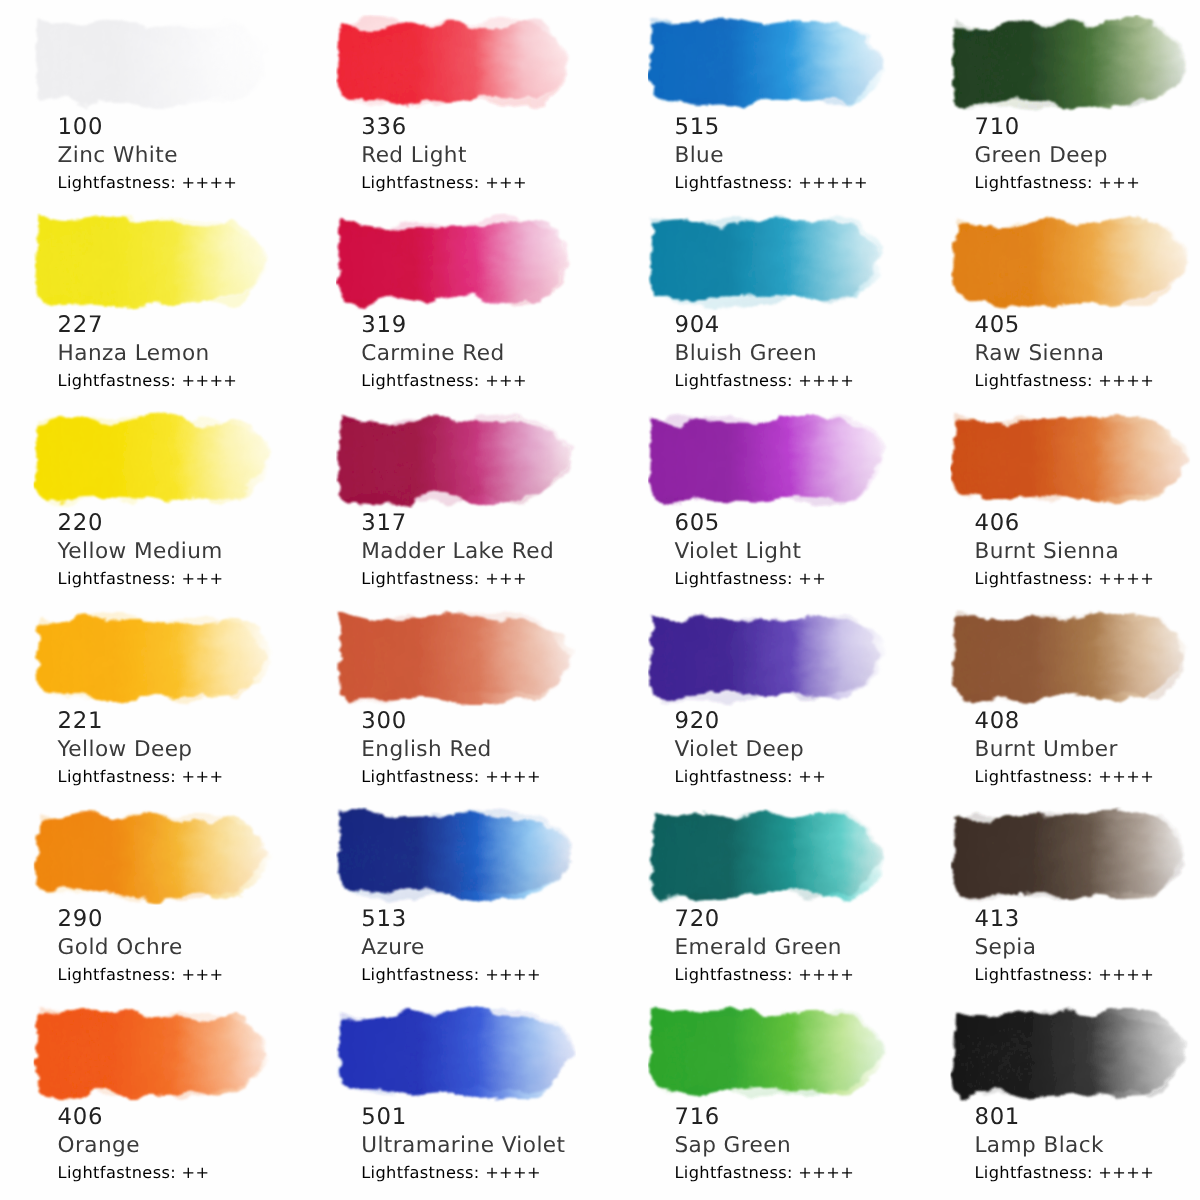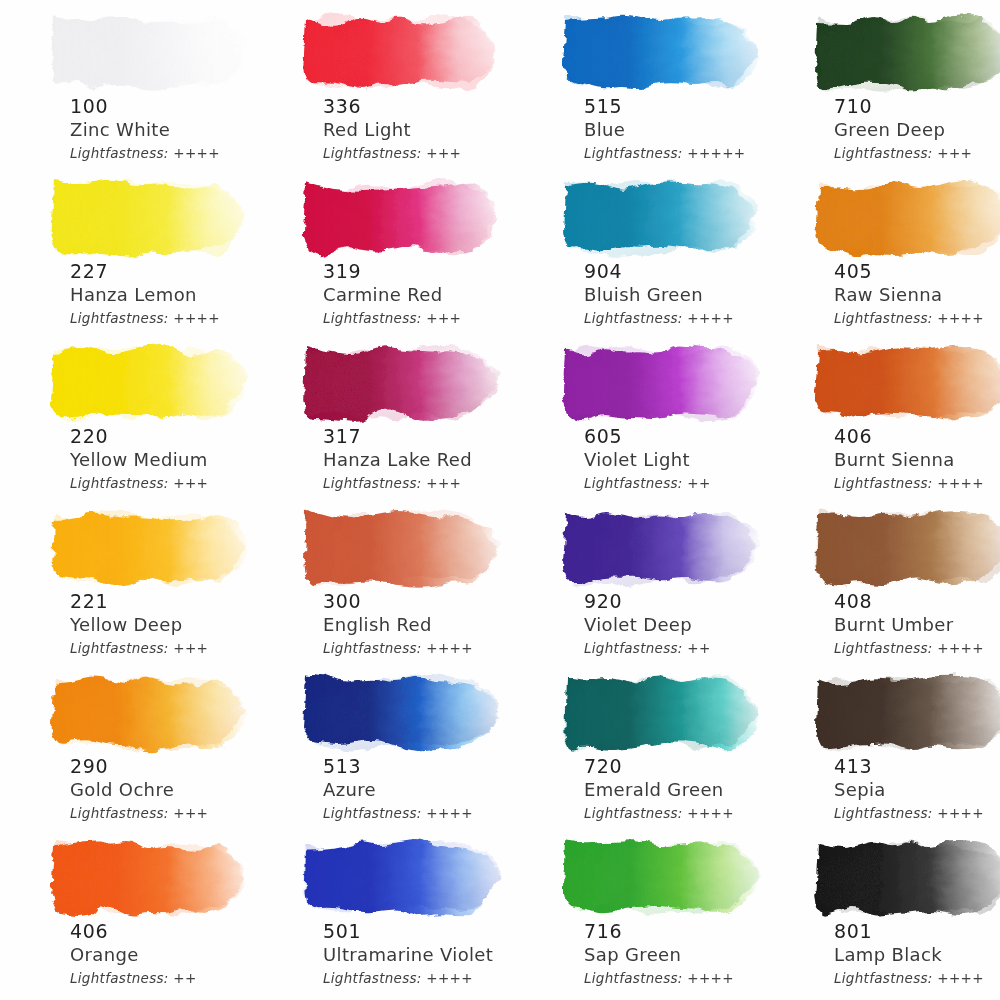--- a/index.html
+++ b/index.html
@@ -21,21 +21,20 @@
     background: #fefefe;
   }
   .swatch-grid {
     position: absolute;
     inset: 0;
     display: grid;
     grid-template-columns: repeat(4, 250px);
     grid-template-rows: repeat(6, 165px);
     padding: 10px 0 4px 0;
     box-sizing: border-box;
-    margin-left: 22px;
   }
   .swatch-cell {
     position: relative;
     width: 250px;
     height: 165px;
     box-sizing: border-box;
   }
   .swatch-paint {
     position: absolute;
     left: 28px;
@@ -68,23 +67,22 @@
     line-height: 23px;
     letter-spacing: 0.35px;
     color: #3a3a3a;
     white-space: nowrap;
   }
   .swatch-lightfastness {
     font-family: "DejaVu Sans", sans-serif;
     font-size: 13.5px;
     line-height: 24px;
     letter-spacing: 0.3px;
-    color: #404040;
+    color: #000000;
     white-space: nowrap;
-    font-style: italic;
   }
   
   .swatch-cell.col-1 .swatch-info { left: 48px; }
   .swatch-cell.col-2 .swatch-info { left: 51px; }
   .swatch-cell.col-3 .swatch-info { left: 62px; }
   .swatch-cell.col-4 .swatch-info { left: 62px; }
   .swatch-cell.col-1 .swatch-paint { left: 28px; }
   .swatch-cell.col-2 .swatch-paint { left: 30px; }
   .swatch-cell.col-3 .swatch-paint { left: 40px; }
   .swatch-cell.col-4 .swatch-paint { left: 42px; }
@@ -423,21 +421,21 @@
               </filter>
             </defs>
             <g filter="url(#f9)">
               <path d="M 4.0 3.9 Q 4.0 3.9 13.3 6.2 Q 22.7 8.6 32.0 10.3 Q 41.3 12.1 50.7 11.9 Q 60.0 11.6 69.3 7.1 Q 78.7 2.7 88.0 5.1 Q 97.3 7.5 106.7 8.2 Q 116.0 8.9 125.3 9.3 Q 134.7 9.7 144.0 9.3 Q 153.3 8.9 162.7 11.5 Q 172.0 14.1 183.1 21.4 Q 194.2 28.6 194.7 34.8 Q 195.2 41.0 191.8 46.0 Q 188.4 51.0 180.2 61.0 Q 172.0 70.9 162.7 71.8 Q 153.3 72.7 144.0 76.0 Q 134.7 79.2 125.3 79.8 Q 116.0 80.4 106.7 74.6 Q 97.3 68.8 88.0 68.6 Q 78.7 68.3 69.3 74.4 Q 60.0 80.4 50.7 79.7 Q 41.3 78.9 32.0 78.3 Q 22.7 77.6 13.3 77.0 Q 4.0 76.4 2.2 58.7 Z" fill="url(#g9)"></path>
               <path d="M 4.0 10.8 Q 4.0 10.8 13.3 10.1 Q 22.7 9.3 32.0 11.4 Q 41.3 13.5 50.7 9.0 Q 60.0 4.4 69.3 7.9 Q 78.7 11.4 88.0 9.4 Q 97.3 7.4 106.7 7.0 Q 116.0 6.6 125.3 4.5 Q 134.7 2.3 144.0 3.6 Q 153.3 4.9 162.7 7.4 Q 172.0 9.9 185.4 20.0 Q 198.8 30.1 197.0 35.6 Q 195.1 41.0 194.0 48.0 Q 192.9 55.0 182.4 61.6 Q 172.0 68.2 162.7 74.0 Q 153.3 79.8 144.0 76.9 Q 134.7 74.1 125.3 71.1 Q 116.0 68.1 106.7 74.1 Q 97.3 80.0 88.0 77.5 Q 78.7 75.1 69.3 76.4 Q 60.0 77.8 50.7 73.9 Q 41.3 70.0 32.0 68.9 Q 22.7 67.7 13.3 72.2 Q 4.0 76.6 2.4 58.8 Z" fill="url(#gg9)" opacity="0.55"></path>
             </g>
           </svg>
         </div>
         <div class="swatch-info">
           <div class="swatch-code">317</div>
-          <div class="swatch-name">Hanza Lake Red</div>
+          <div class="swatch-name">Madder Lake Red</div>
           <div class="swatch-lightfastness">Lightfastness: +++</div>
         </div>
       </div>
       <div class="swatch-cell col-3">
         <div class="swatch-paint">
           <svg viewBox="0 0 200 82" xmlns="http://www.w3.org/2000/svg">
             <defs>
               <linearGradient id="g10" x1="0" y1="0" x2="1" y2="0">
                 <stop offset="0%" stop-color="#8c1fa0" stop-opacity="1"></stop>
                 <stop offset="34%" stop-color="#8c1fa0" stop-opacity="0.97"></stop>

